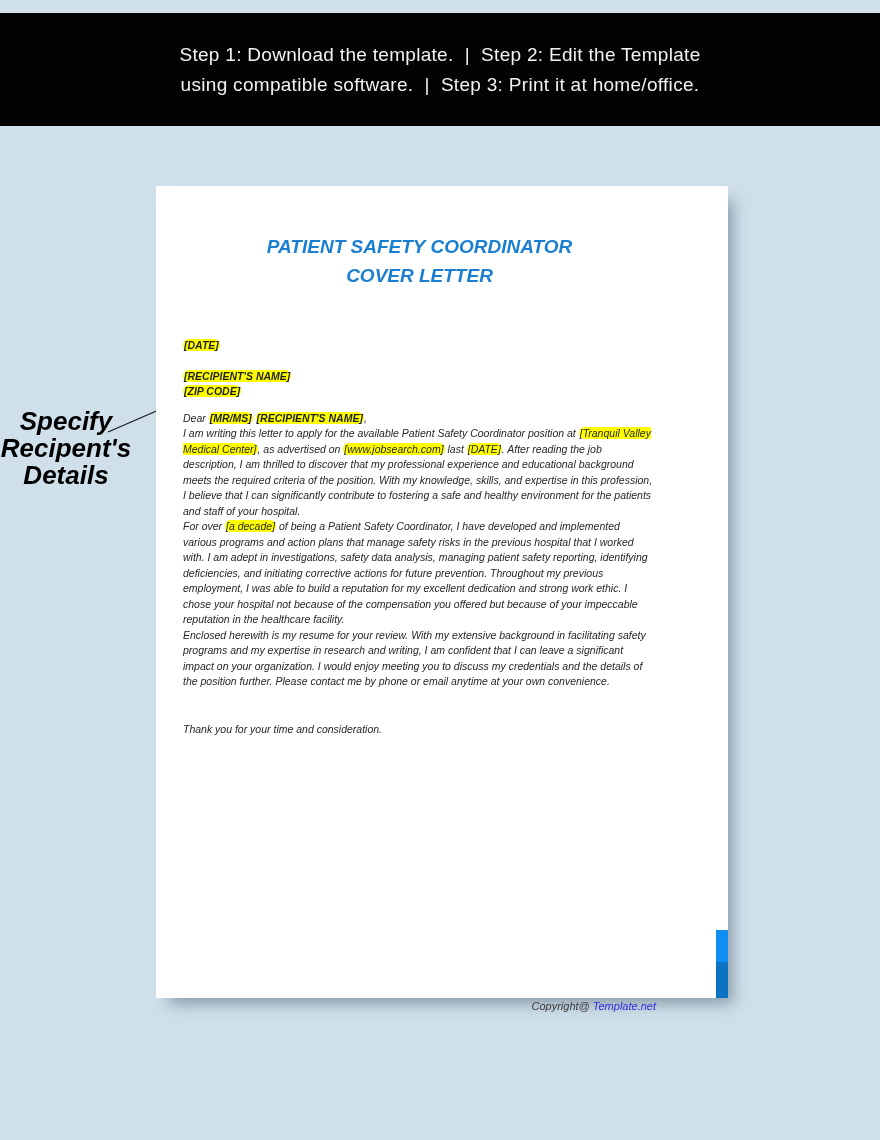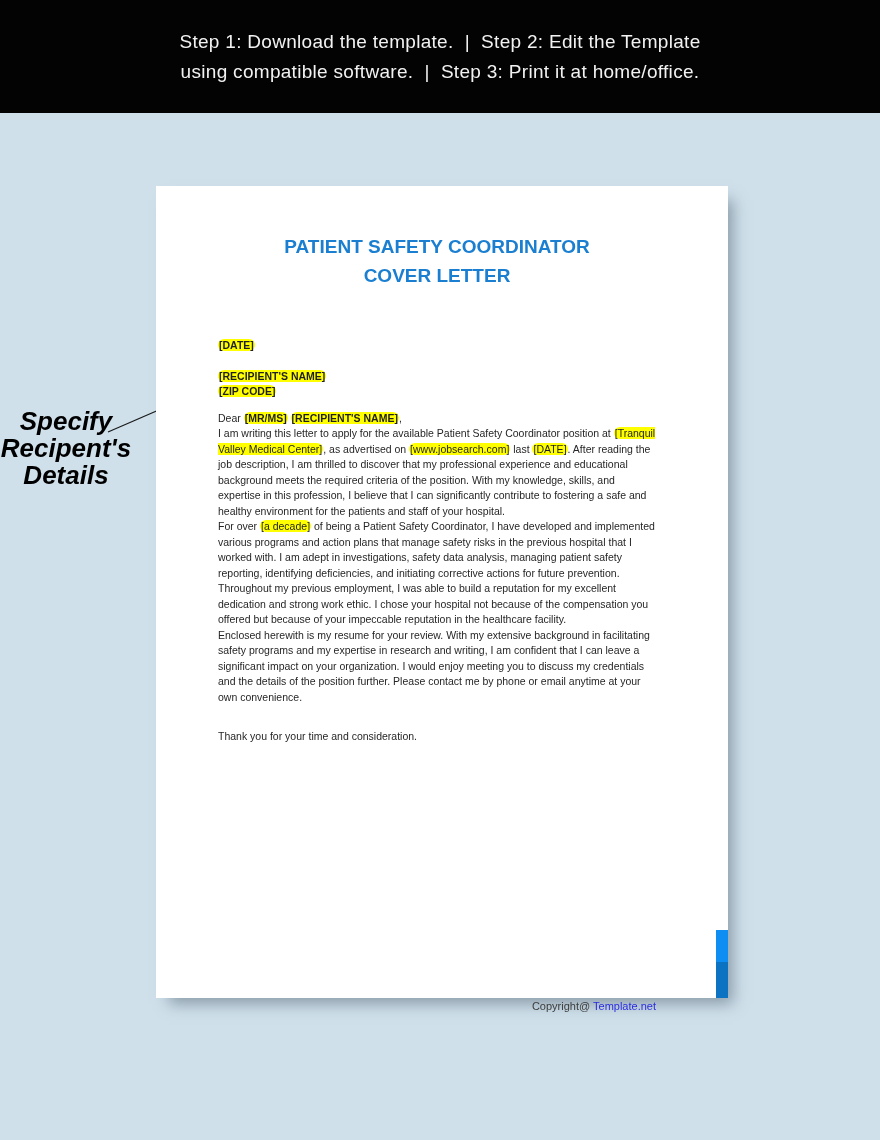--- a/index.html
+++ b/index.html
@@ -4,21 +4,21 @@
 <style>
   html, body { margin: 0; padding: 0; }
   body {
     width: 880px; height: 1140px; position: relative; overflow: hidden;
     background: #cfe0eb;
     font-family: "Liberation Sans", sans-serif;
   }
 
   
   .header-bar {
-    position: absolute; left: 0; top: 0; width: 880px; height: 113px;
+    position: absolute; left: 0; top: 13px; width: 880px; height: 113px;
     background: #030303; color: #f2f2f2;
     display: flex; flex-direction: column; align-items: center; justify-content: center;
   }
   .header-line {
     white-space: pre; font-size: 19px; line-height: 30px; letter-spacing: 0.3px; font-weight: 400;
   }
 
   
   .annotation {
     position: absolute; left: 0; top: 408px; width: 132px;
@@ -28,32 +28,32 @@
   .leader-svg { position: absolute; left: 104px; top: 389px; }
 
   
   .page {
     position: absolute; left: 156px; top: 186px; width: 572px; height: 812px;
     background: #ffffff;
     box-shadow: 9px 10px 14px -4px rgba(84, 102, 114, 0.55);
   }
   .page-content {
     position: relative; width: 100%; height: 100%; box-sizing: border-box;
-    padding: 0 72px 0 62px;
-    font-size: 10.5px; line-height: 15.5px; color: #262626;
+    padding: 0 72px 0 27px;
+    font-size: 10.5px; line-height: 15.5px; color: #262626; font-style: italic;
   }
   .letter-title {
     margin-top: 46px; text-align: center;
     color: #1a7fd1; font-weight: 700; font-size: 19px; line-height: 29px;
   }
   .date-line { margin-top: 48px; }
   .recipient-block { margin-top: 15px; }
   .salutation { margin-top: 11px; }
   .para { }
-  .closing { margin-top: 24px; }
+  .closing { margin-top: 32px; }
 
   .hl { background: #ffff00; color: #1f1f1f; padding: 0 1px; border-radius: 6px; }
   .b  { font-weight: 700; }
   .run { }
 
   .footer-line {
     position: absolute; right: 72px; bottom: 30px;
     font-size: 11px; color: #3c3c3c;
   }
   .brand-link { color: #2b2ce0; cursor: pointer; }

